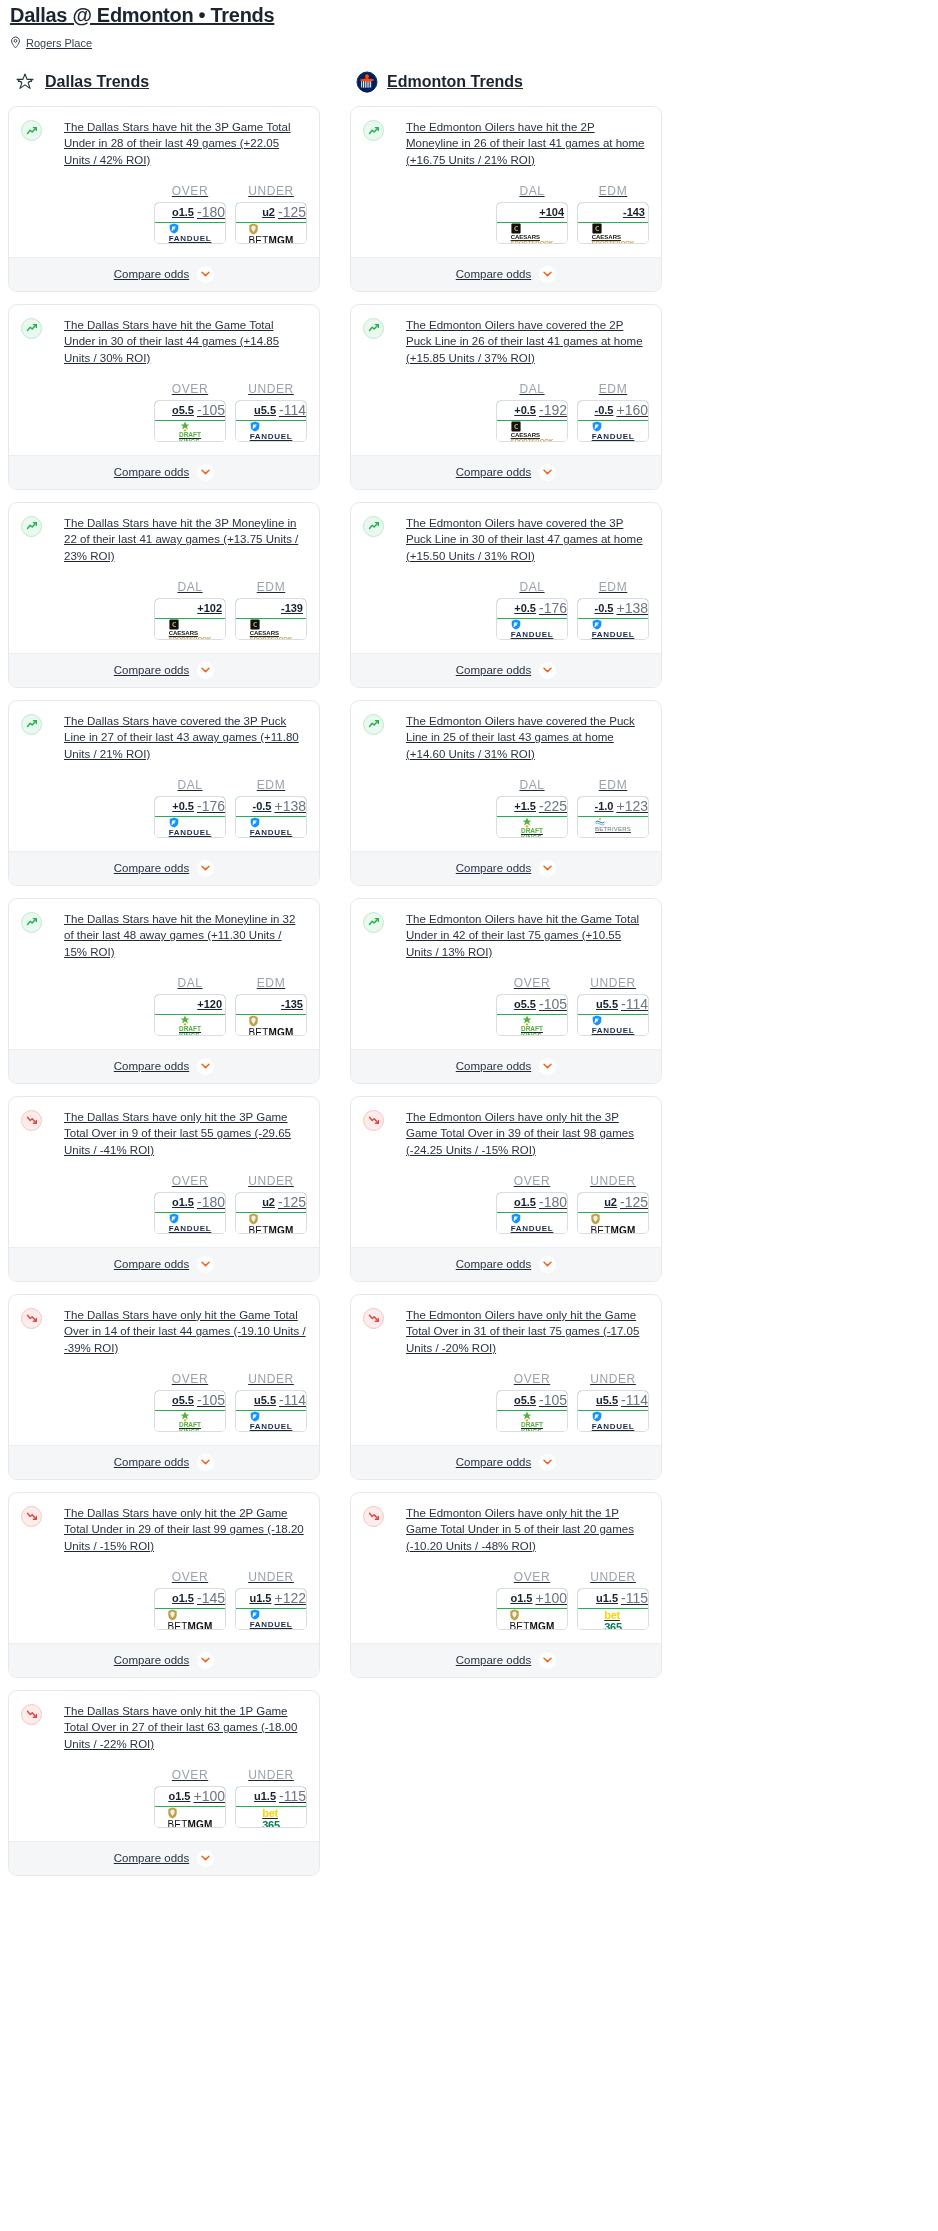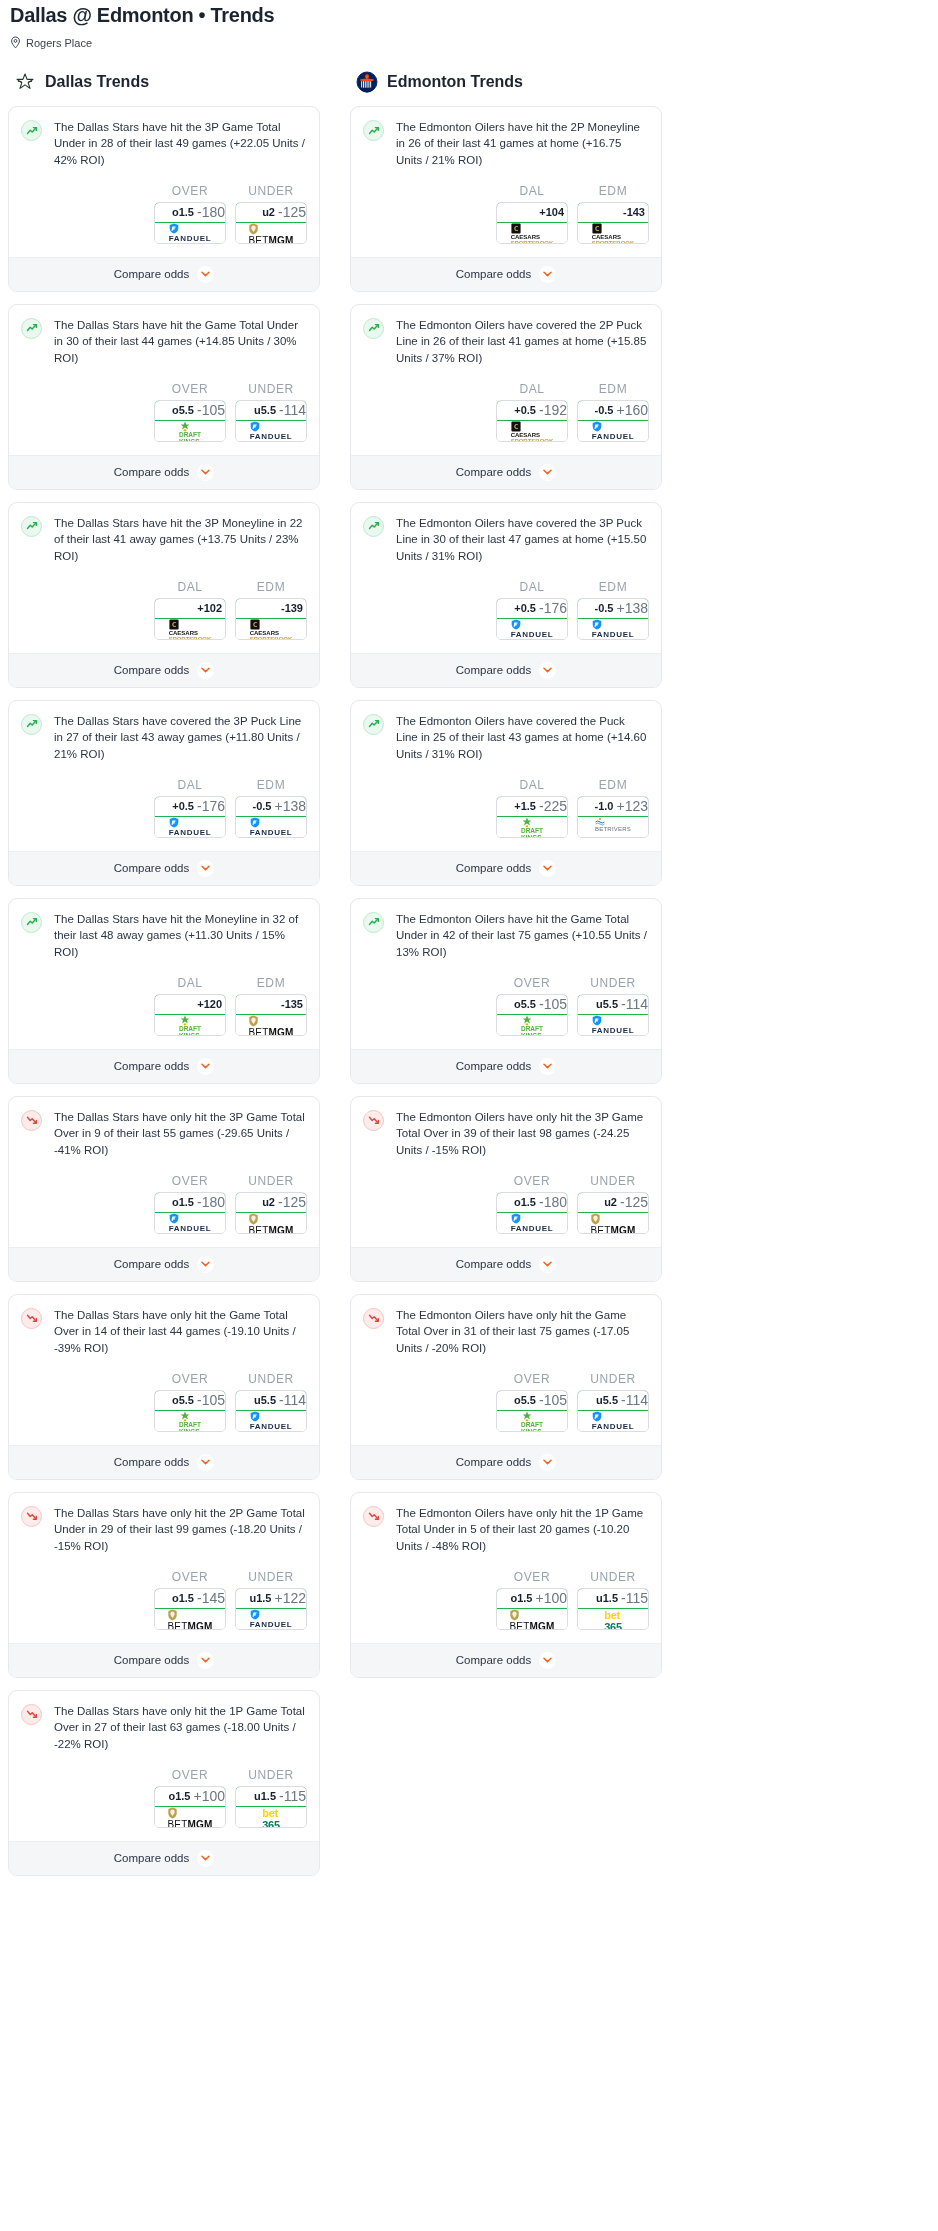--- a/index.html
+++ b/index.html
@@ -3,21 +3,21 @@
 <meta charset="utf-8">
 <style>
   * { box-sizing: border-box; margin: 0; padding: 0; }
   body {
     width: 938px;
     background: #ffffff;
     font-family: "Liberation Sans", sans-serif;
     color: #1f2733;
     -webkit-font-smoothing: antialiased;
   }
-  .page { width: 784px; padding: 0 0 20px 0; }
+  .page { width: 784px; padding: 0 0 20px 0; text-decoration: underline; }
 
   
   .hdr { padding: 4px 10px 0 10px; }
   .hdr h1 {
     font-size: 20px;
     font-weight: bold;
     letter-spacing: -0.3px;
     color: #1b2430;
   }
   .venue {
@@ -59,21 +59,21 @@
 
   
   .card {
     border: 1px solid #e6e8eb;
     border-radius: 9px;
     background: #fff;
     margin-bottom: 12px;
     overflow: hidden;
   }
   .card-body { padding: 12px 12px 0 12px; }
-  .trend-row { display: flex; gap: 12px; align-items: flex-start; }
+  .trend-row { display: flex; gap: 22px; align-items: flex-start; }
   .tr-icon {
     width: 21px; height: 21px; flex: 0 0 21px;
     border-radius: 50%;
     display: flex; align-items: center; justify-content: center;
     margin-top: 1px;
   }
   .tr-icon.up   { background: #e9f9ef; border: 1px solid #bfe9ce; }
   .tr-icon.down { background: #fdeceb; border: 1px solid #f6c4c0; }
   .tr-text {
     font-size: 11.5px;

